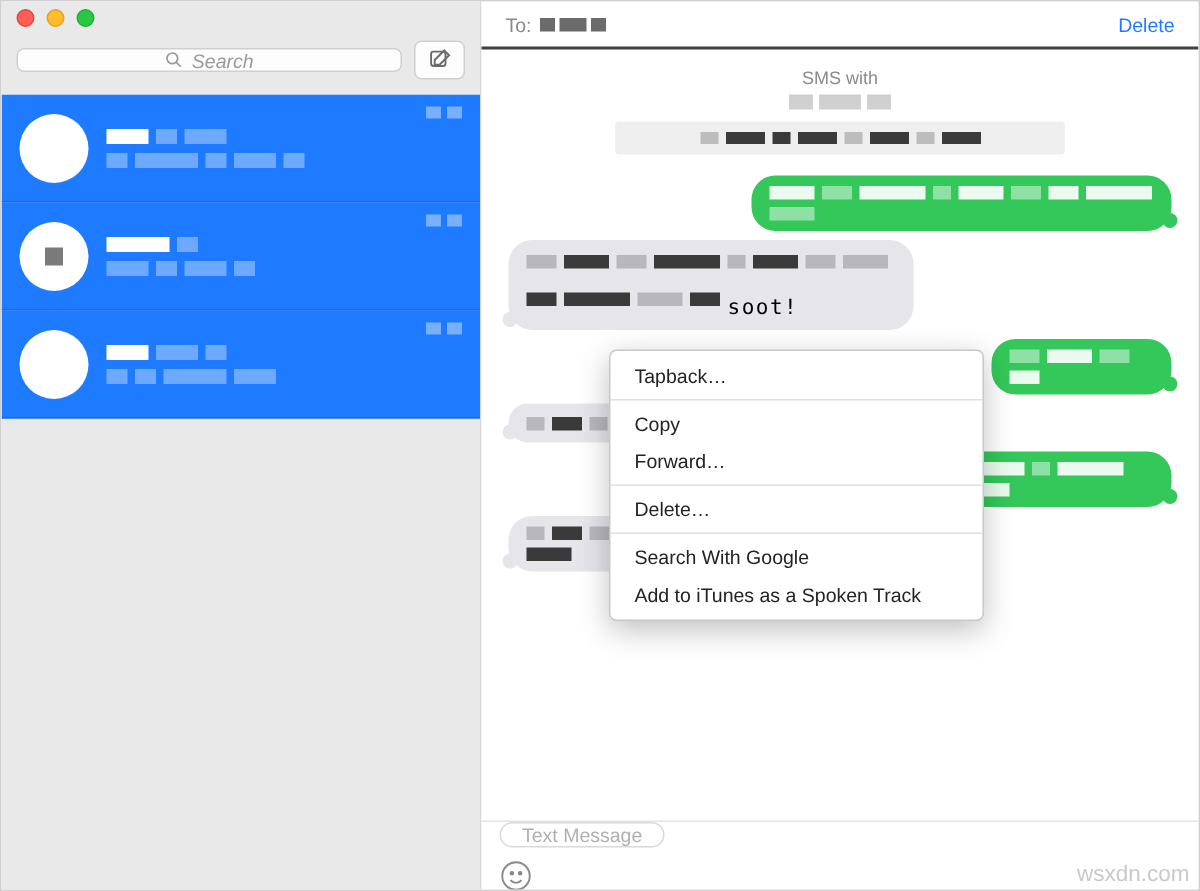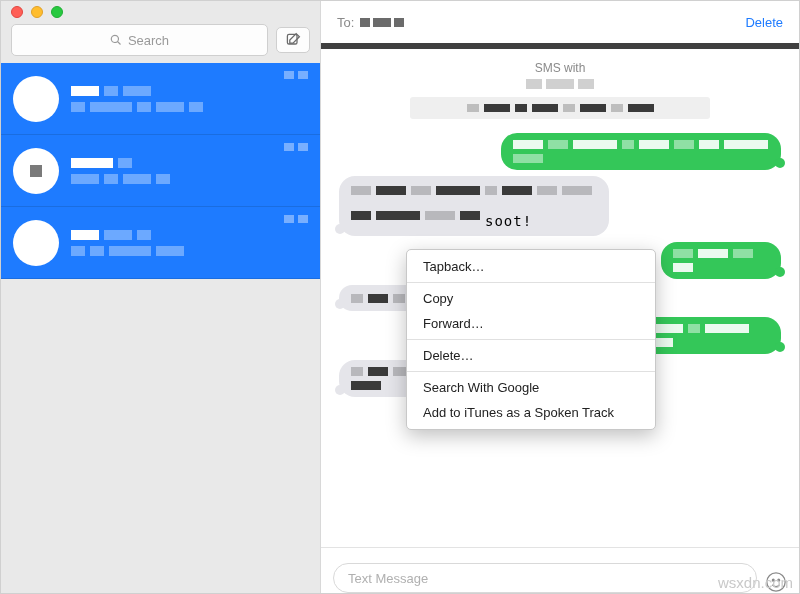--- a/index.html
+++ b/index.html
@@ -22,24 +22,24 @@
   .traffic { height:22px; display:flex; align-items:center; padding-left:10px; gap:8px;}
   .tl { width:12px;height:12px;border-radius:50%; }
   .tl.red{background:#ff5f57;border:1px solid #e24640;}
   .tl.yel{background:#ffbd2e;border:1px solid #e1a128;}
   .tl.grn{background:#28c940;border:1px solid #1fae34;}
   .sidebar-top {
     height:40px; display:flex; align-items:center; gap:8px;
     padding:0 10px 6px 10px;
   }
   .searchbox {
-    flex:1; height:32px; background:#fdfdfd;
+    flex:1; height:16px; background:#fdfdfd;
     border:1px solid #cfcfcf; border-radius:5px;
     display:flex; align-items:center; justify-content:center;
-    color:#9a9a9a; font-size:13px; gap:6px;
+    color:#9a9a9a; font-size:13px; gap:6px;font-style:italic;
   }
   .searchbox svg{width:12px;height:12px;fill:#9a9a9a;}
   .compose {
     width:34px;height:26px;background:#fdfdfd;border:1px solid #cfcfcf;border-radius:5px;
     display:flex;align-items:center;justify-content:center;
   }
   .compose svg{width:16px;height:16px;stroke:#6b6b6b;fill:none;stroke-width:1.6;}
   .convo-list{flex:1;overflow:hidden;}
   .convo {
     height:72px; background:#1e7bff; color:#fff;
@@ -56,21 +56,21 @@
   .redline span{display:inline-block;height:100%;background:rgba(255,255,255,.35);}
   .redline .s{width:14px;} .redline .m{width:28px;} .redline .l{width:42px;}
   .redline.name span:first-child{background:#fff;}
   .convo .ts{position:absolute;top:8px;right:12px;display:flex;gap:4px;}
   .convo .ts span{display:inline-block;width:10px;height:8px;background:rgba(255,255,255,.4);}
   
   .main {
     flex:1; display:flex; flex-direction:column; background:#fff;
   }
   .header {
-    height:48px;border-bottom:6px solid #404040;
+    height:32px;border-bottom:2px solid #404040;
     display:flex;align-items:center;padding:0 16px;font-size:13px;color:#555;
   }
   .header .to-label{color:#8a8a8a;}
   .header .to-val{margin-left:6px;display:flex;gap:3px;}
   .header .to-val span{display:inline-block;width:10px;height:9px;background:#6b6b6b;}
   .header .details{margin-left:auto;color:#1e7bff;cursor:pointer;}
   .thread{flex:1;position:relative;padding:10px 18px;overflow:hidden;}
   .smswith{font-size:12px;color:#8a8a8a;text-align:center;margin-top:2px;}
   .smsname{display:flex;justify-content:center;gap:4px;margin:4px 0 8px;}
   .smsname span{display:inline-block;width:16px;height:10px;background:#d0d0d0;}
@@ -104,21 +104,21 @@
     position:absolute; left:85px; top:200px;
     width:250px;background:#fff;border:1px solid #c8c8c8;border-radius:5px;
     box-shadow:0 6px 20px rgba(0,0,0,.25);
     font-size:13px;color:#222;padding:4px 0;
     z-index:50;
   }
   .ctxmenu .mi{padding:5px 16px;cursor:default;}
   .ctxmenu .sep{height:1px;background:#e0e0e0;margin:3px 0;}
   
   .composebar{
-    height:46px;border-top:1px solid #e3e3e3;display:flex;align-items:flex-end;padding:0 12px;gap:8px;
+    height:46px;border-top:1px solid #e3e3e3;display:flex;align-items:flex-start;padding:0 12px;gap:8px;flex-direction:column;
   }
   .msginput{
     flex:1;height:30px;border:1px solid #d9d9d9;border-radius:15px;padding:0 14px;
     font-size:13px;color:#b0b0b0;display:flex;align-items:center;background:#fff;
   }
   .emoji{width:22px;height:22px;}
   .emoji svg{width:22px;height:22px;stroke:#8a8a8a;fill:none;stroke-width:1.4;}
   .watermark{position:absolute;bottom:2px;right:6px;font-size:15px;color:#c9c9c9;}
 </style>
 </head>

